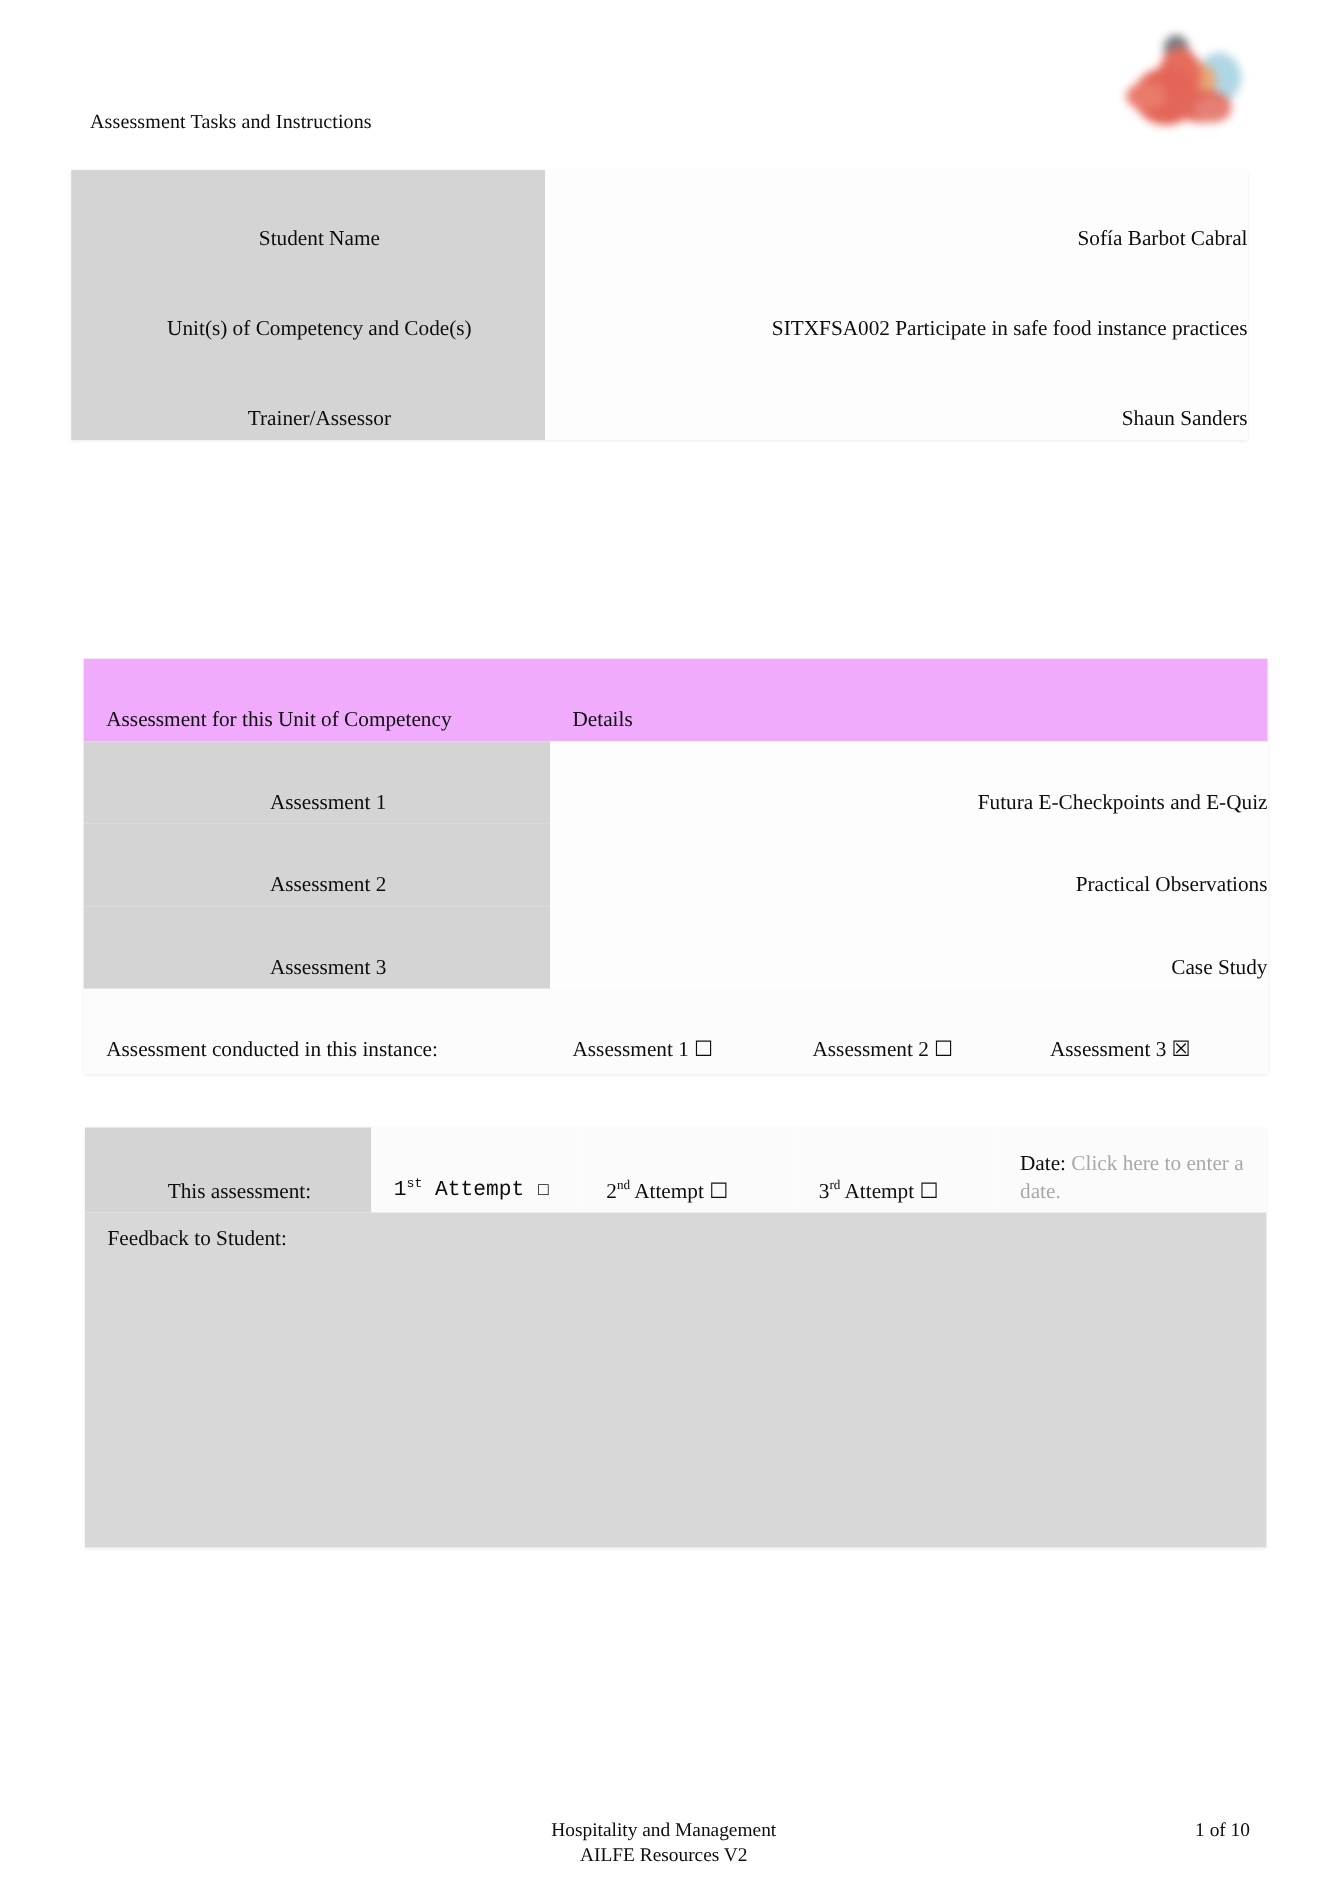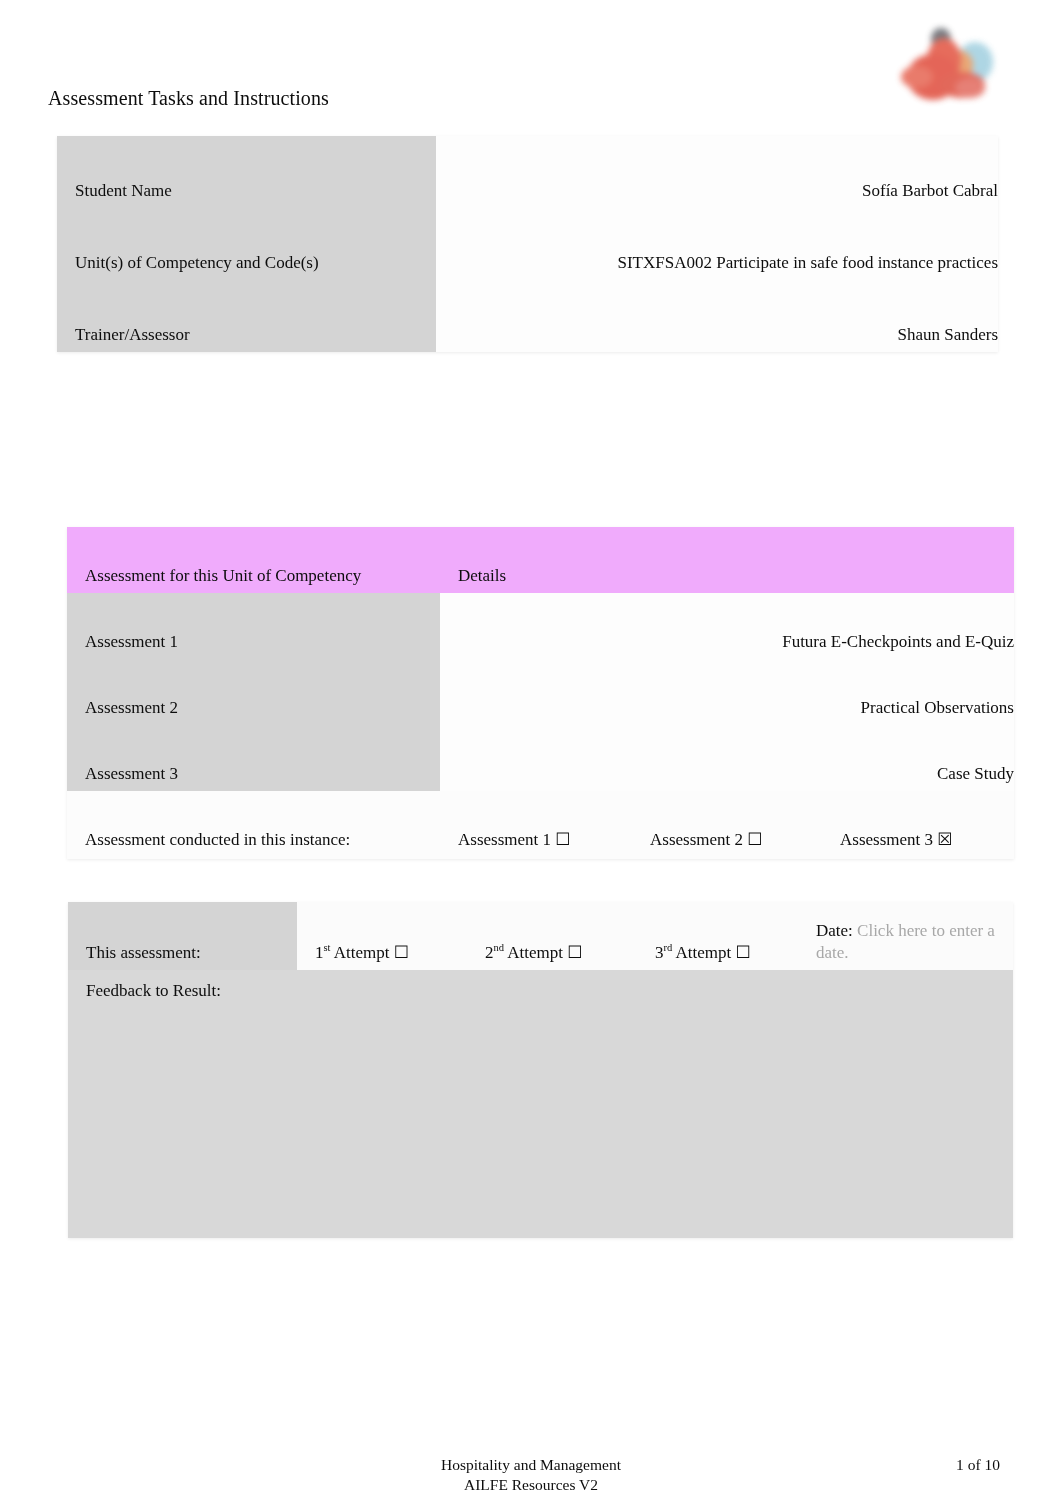--- a/index.html
+++ b/index.html
@@ -19,23 +19,23 @@
   .page {
     position: absolute;
     inset: 0;
     width: 1062px;
     height: 1506px;
   }
 
   
   .doc-title {
     position: absolute;
-    left: 48px;
+    left: 72px;
     top: 85px;
-    font-size: 20px;
+    font-size: 16px;
     line-height: 26px;
     letter-spacing: 0.1px;
     white-space: nowrap;
   }
 
   .logo {
     position: absolute;
     left: 897px;
     top: 24px;
     width: 100px;
@@ -63,21 +63,21 @@
     table-layout: fixed;
     font-size: 17px;
     line-height: 22px;
     box-shadow: 0 1px 3px rgba(0,0,0,0.08);
   }
   .tbl td {
     vertical-align: bottom;
     padding: 0 0 6px 18px;
     border: none;
   }
-  .cell-grey  { background: #d4d4d4; }
+  .cell-grey  { background: #d4d4d4; text-align: center; }
   .cell-grey2 { background: #d9d9d9; }
   .cell-white { background: #fdfdfd; text-align: right; }
   .cell-white2{ background: #fbfbfb; }
 
   .sep-h { border-bottom: 1px solid #ededed; }
   .sep-h-grey { border-bottom: 1px solid #dedede; }
   .sep-v { border-right: 1px solid #f0f0f0; }
 
   
   #table-student {
@@ -113,21 +113,21 @@
 
   
   #table-result {
     left: 68px;
     top: 902px;
     width: 945px;
   }
   #table-result td { height: 62px; }
   #table-result .lbl { width: 211px; }
 
-  .attempt-c1 { width: 152px; }
+  .attempt-c1 { width: 152px; font-family: Liberation Mono, monospace; }
   .attempt-c2 { width: 152px; }
   .attempt-c3 { width: 143px; }
 
   sup {
     font-size: 0.62em;
     vertical-align: super;
     line-height: 0;
   }
 
   .placeholder { color: #a8a8a8; }
@@ -252,21 +252,21 @@
         <span><span>3</span><sup>rd</sup><span> Attempt</span></span>
         <span class="chk chk-box"></span>
       </td>
       <td class="cell-white2 sep-h">
         <span>Date:</span>
         <span class="placeholder">Click here to enter a date.</span>
       </td>
     </tr>
     <tr>
       <td colspan="5" class="feedback-cell">
-        <div>Feedback to Result:</div>
+        <div>Feedback to Student:</div>
         <div></div>
       </td>
     </tr>
   </tbody>
     </table>
 
   <div class="footer">
     <div class="f-center">Hospitality and Management</div>
     <div class="f-center">AILFE Resources V2</div>
     <div class="f-page">1 of 10</div>

